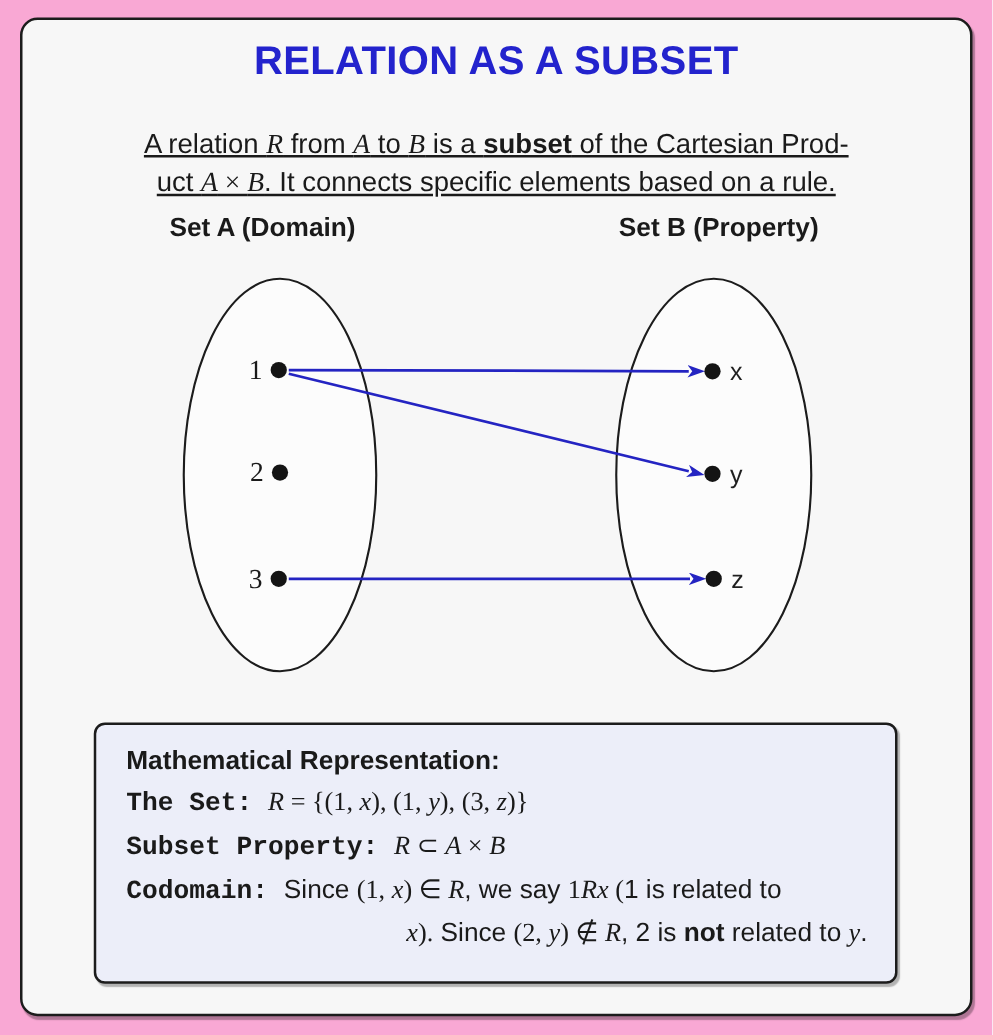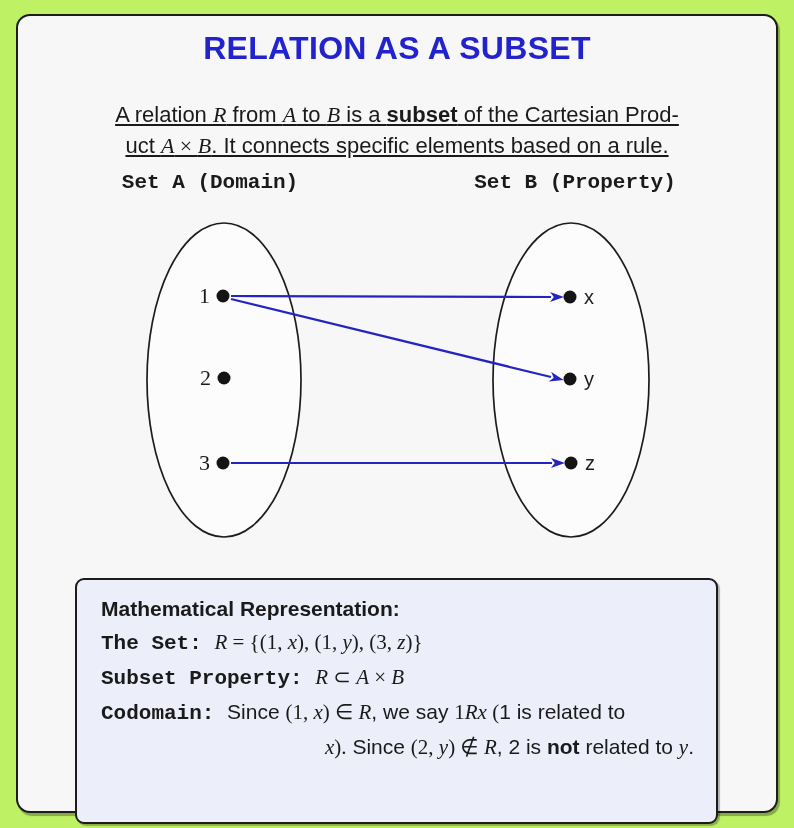--- a/index.html
+++ b/index.html
@@ -5,46 +5,46 @@
   :root{
     --c-title-text:#2323cd;
     --c-arrow:#2424c2;
     --c-panel-bg:#f7f7f7;
     --c-mathbox-bg:#eceef9;
     --c-border:#1c1c1c;
     --c-text:#1a1a1a;
   }
   html,body{margin:0;padding:0;background:#ffffff;}
   body{width:794px;height:828px;font-family:"Liberation Sans",sans-serif;color:var(--c-text);}
-  .page{position:relative;width:794px;height:828px;background:#bef264;overflow:hidden;}
+  .page{position:relative;width:794px;height:828px;background:#f9a8d4;overflow:hidden;}
 
   .panel{position:absolute;left:16px;top:14px;width:762px;height:799px;box-sizing:border-box;
          background:var(--c-panel-bg);border:2.5px solid var(--c-border);border-radius:14px;
          box-shadow:2px 3px 1px rgba(0,0,0,0.30);}
 
   .title{position:absolute;top:30px;left:0;width:100%;text-align:center;
          font-size:32px;font-weight:bold;color:var(--c-title-text);letter-spacing:0.3px;}
 
   .intro{position:absolute;top:99px;left:0;width:100%;text-align:center;
          font-size:22px;line-height:31px;text-decoration:underline;}
 
-  .set-label{position:absolute;top:171px;font-family:Liberation Mono, monospace;
+  .set-label{position:absolute;top:171px;font-family:Liberation Sans, sans-serif;
          font-weight:bold;font-size:21px;text-align:center;}
   .set-label.a{left:60px;width:300px;}
   .set-label.b{left:425px;width:300px;}
 
   .diagram{position:absolute;left:0;top:200px;width:794px;height:365px;}
   .set-ellipse{fill:#fcfcfc;stroke:var(--c-border);stroke-width:1.7px;}
   .dot{fill:#141414;}
   .arrow-line{stroke:var(--c-arrow);stroke-width:2.2px;}
   #ah path{fill:var(--c-arrow);}
   .label-serif{font-family:"Liberation Serif",serif;font-size:22px;fill:#1a1a1a;}
   .label-sans{font-family:"Liberation Sans",sans-serif;font-size:20px;fill:#1f1f1f;}
 
-  .mathbox{position:absolute;left:75px;top:578px;width:643px;height:246px;box-sizing:border-box;
+  .mathbox{position:absolute;left:75px;top:578px;width:643px;height:209px;box-sizing:border-box;
          background:var(--c-mathbox-bg);border:2px solid var(--c-border);border-radius:9px;
          box-shadow:2px 2px 1px rgba(0,0,0,0.28);
          padding:12px 22px 0 24px;font-size:21px;}
   .mheading{font-weight:bold;line-height:33px;}
   .mline{line-height:33px;}
   .mline.center{text-align:right;}
 
   .seg-sf{font-family:"Liberation Sans",sans-serif;}
   .seg-sfb{font-family:"Liberation Sans",sans-serif;font-weight:bold;}
   .seg-it{font-family:"Liberation Serif",serif;font-style:italic;}

